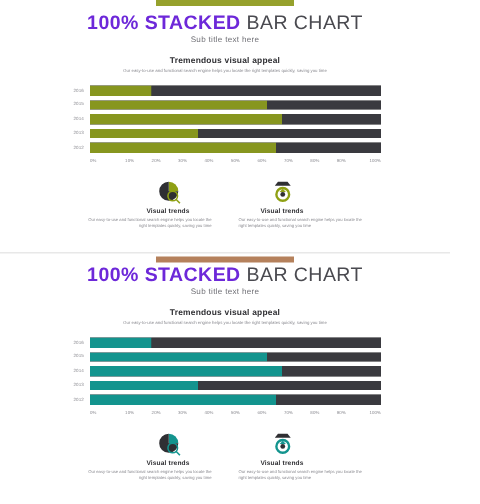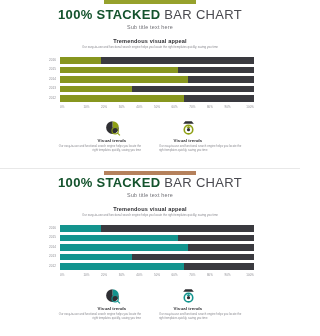--- a/index.html
+++ b/index.html
@@ -29,21 +29,21 @@
   .title{
     text-align:center;
     margin:0;
     padding-top:8px;
     font-size:13px;
     letter-spacing:0.3px;
     color:#2f2f33;
     line-height:1.05;
     font-weight:400;
   }
-  .title .strong{font-weight:bold;color:#14532d;}
+  .title .strong{font-weight:bold;color:#6d28d9;}
   .title .light{font-weight:400;color:#4a4a50;}
   .subtitle{
     text-align:center;
     font-size:5.4px;
     color:#6f6f75;
     margin:2px 0 0 0;
     letter-spacing:0.2px;
   }
   .chart-block{
     margin-top:8px;

